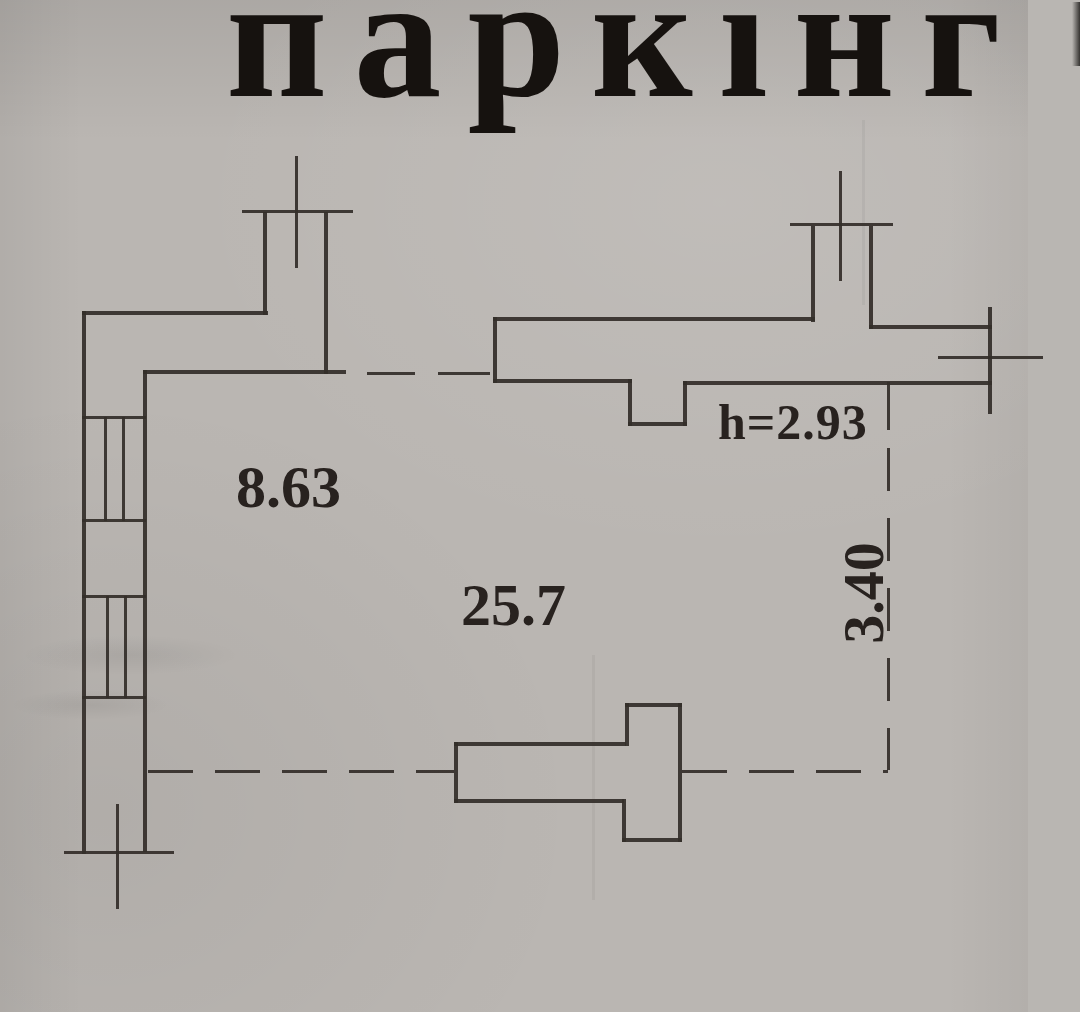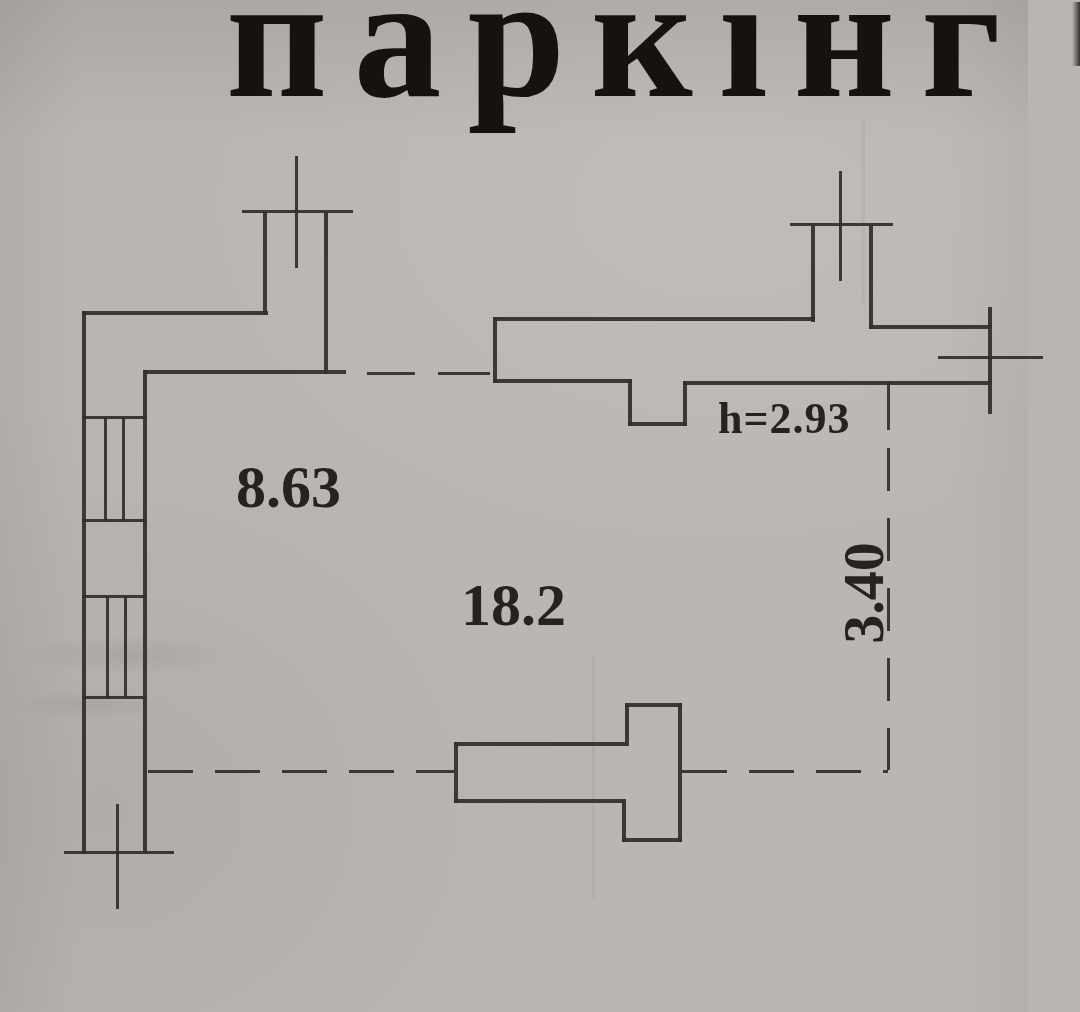--- a/index.html
+++ b/index.html
@@ -27,21 +27,21 @@
   .title{
     position:absolute;left:226px;top:-51px;
     font-size:176px;font-weight:bold;letter-spacing:26px;line-height:1;
     color:#16120f;white-space:nowrap;
   }
   .dim{
     position:absolute;font-weight:bold;color:#28221f;line-height:1;white-space:nowrap;
   }
   .dim-640{left:236px;top:457px;font-size:60px;}
   .dim-208{left:461px;top:575px;font-size:60px;}
-  .dim-h293{left:718px;top:397px;font-size:44px;letter-spacing:1px;}
+  .dim-h293{left:718px;top:397px;font-size:50px;letter-spacing:1px;}
   .dim-340{
     left:806px;top:567px;width:110px;height:52px;font-size:58px;
     text-align:center;transform:rotate(-90deg);
   }
   .crease{position:absolute;background:rgba(0,0,0,0.045);}
   .smudge{position:absolute;background:radial-gradient(closest-side, rgba(0,0,0,0.06), rgba(0,0,0,0));}
   .edge-dark{position:absolute;background:linear-gradient(90deg, rgba(0,0,0,0) , rgba(20,18,16,0.8));}
 </style>
 </head>
 <body>
@@ -106,17 +106,17 @@
   <div class="ln h4" style="left:869px;top:325px;width:123px;"></div>
   <div class="ln v4" style="left:988px;top:307px;height:107px;"></div>
   <div class="ln h3" style="left:938px;top:356px;width:105px;"></div>
   <div class="ln h4" style="left:493px;top:379px;width:139px;"></div>
   <div class="ln v4" style="left:628px;top:379px;height:47px;"></div>
   <div class="ln h4" style="left:628px;top:422px;width:59px;"></div>
   <div class="ln v4" style="left:683px;top:381px;height:45px;"></div>
   <div class="ln h4" style="left:683px;top:381px;width:309px;"></div>
 
   <div class="dim dim-640">8.63</div>
-  <div class="dim dim-208">18.2</div>
+  <div class="dim dim-208">25.7</div>
   <div class="dim dim-h293">h=2.93</div>
   <div class="dim dim-340">3.40</div>
 
 </div>
 
 </body></html>

